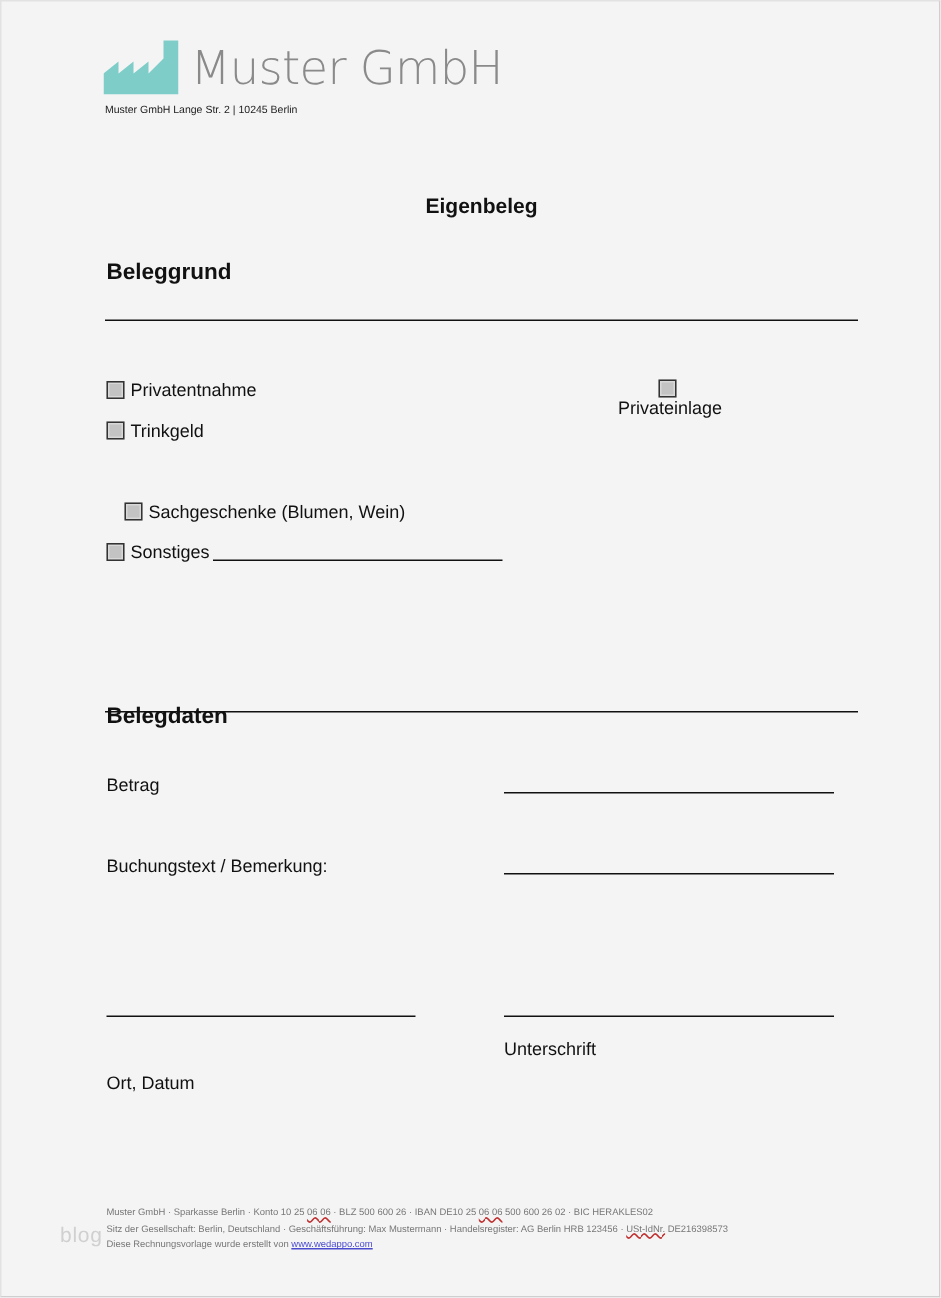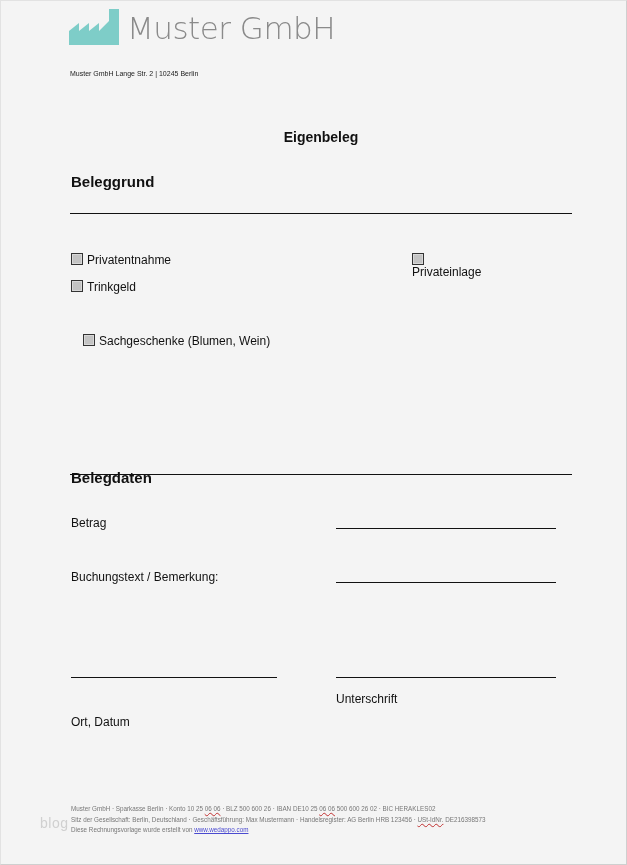--- a/index.html
+++ b/index.html
@@ -12,33 +12,33 @@
     }
     .page {
       position: absolute; left: 0; top: 0;
       width: 627px; height: 865px;
       border: 1px solid #cfcfcf;
       border-top-color: #e2e2e2;
       border-left-color: #e2e2e2;
       background: #f4f4f4;
     }
     .abs { position: absolute; }
-    .logo { left: 68px; top: 6px; display: flex; align-items: flex-end; }
+    .logo { left: 68px; top: 24px; display: flex; align-items: flex-end; }
     .logo-icon { width: 50px; height: 38px; }
     .logo-text {
       font-family: "DejaVu Sans", sans-serif;
       font-size: 31px; color: #8a8a8a; font-weight: 300;
       margin-left: 8px; line-height: 38px; letter-spacing: -0.5px;
       position: relative; top: 2px;
     }
     .sender { left: 69px; top: 69px; font-size: 7px; color: #222; }
     .title { left: 0; width: 640px; top: 128px; text-align: center; font-size: 14px; font-weight: bold; }
     .h2 { font-size: 15px; font-weight: bold; left: 70px; }
     .hr { left: 69px; width: 502px; height: 0; border-top: 1px solid #111; }
-    .check-row { display: flex; font-size: 12px; }
+    .check-row { display: flex; align-items: center; font-size: 12px; }
     .checkbox {
       width: 12px; height: 12px;
       border: 1px solid #333;
       background: #c3c3c3;
       margin-right: 4px;
       display: inline-block;
       box-shadow: inset 0 0 0 1px #d8d8d8;
     }
     .blank { display: inline-block; border-bottom: 1px solid #111; height: 12px; margin-left: 2px; }
     .label { font-size: 12px; }
@@ -72,20 +72,25 @@
     <span>Privatentnahme</span>
   </div>
   <div class="abs check-row" style="left:70px; top:279px;">
     <span class="checkbox"></span>
     <span>Trinkgeld</span>
   </div>
   <div class="abs check-row" style="left:70px; top:333px;margin-left:12px;">
     <span class="checkbox"></span>
     <span>Sachgeschenke (Blumen, Wein)</span>
   </div>
+  <div class="abs check-row" style="left:70px; top:360px;">
+    <span class="checkbox"></span>
+    <span>Sonstiges</span>
+    <span class="blank" style="width:193px;"></span>
+  </div>
 
   <div class="abs check-row" style="left:411px; top:252px;flex-direction:column;">
     <span class="checkbox"></span>
     <span>Privateinlage</span>
   </div>
 
   <div class="abs h2" style="top:428px;margin-top:40px;">Belegdaten</div>
   <div class="abs hr" style="top:473px;"></div>
 
   <div class="abs label" style="left:70px; top:515px;">Betrag</div>

